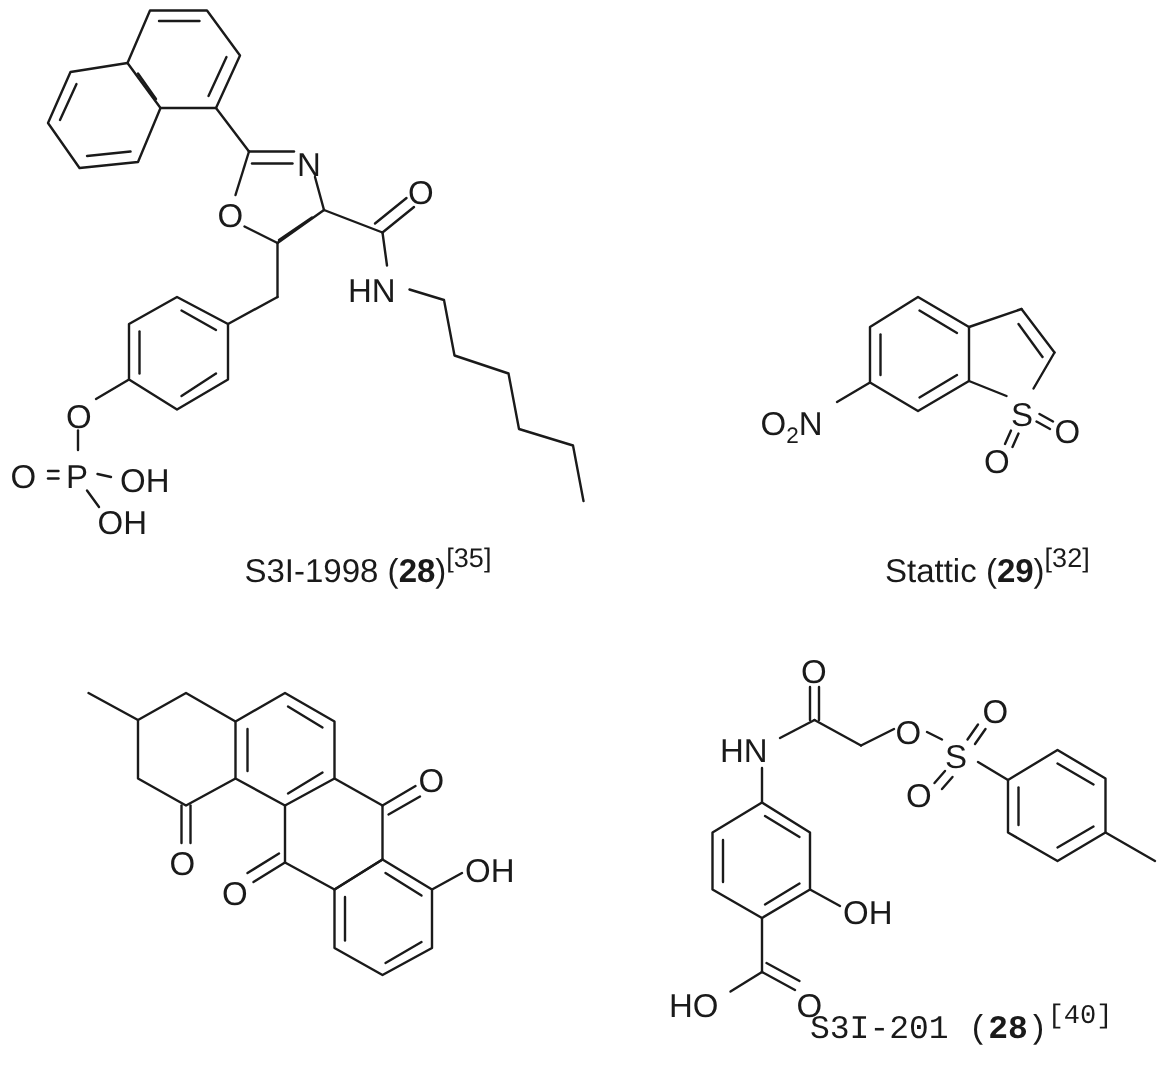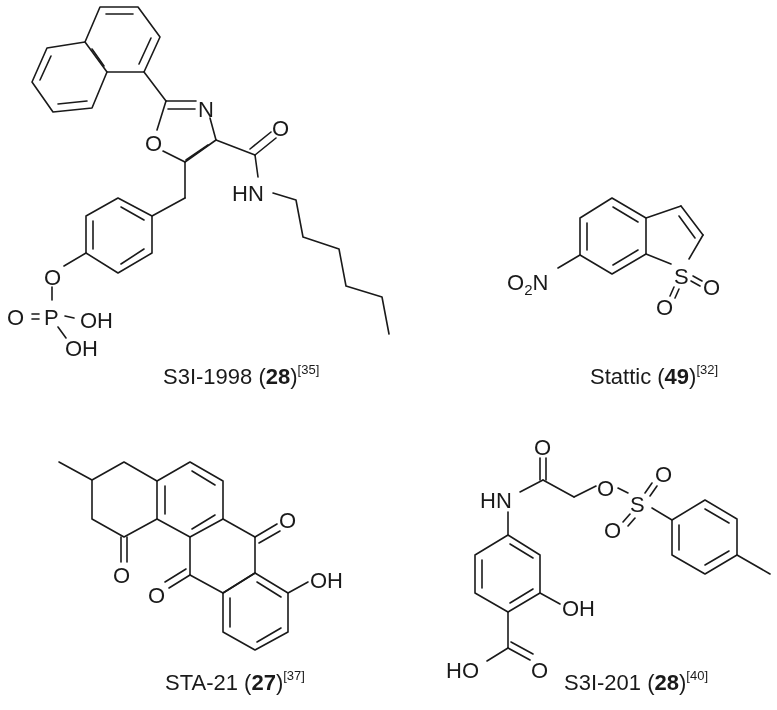--- a/index.html
+++ b/index.html
@@ -3,21 +3,21 @@
 <meta charset="utf-8">
 <style>
   html,body{margin:0;padding:0;background:#ffffff;}
   #root{position:relative;width:777px;height:710px;overflow:hidden;background:#fff;font-family:"Liberation Sans",sans-serif;color:#1a1a1a;}
   svg{position:absolute;left:0;top:0;}
   .bond{stroke:#1a1a1a;stroke-width:1.6;fill:none;stroke-linecap:round;stroke-linejoin:round;}
   .atom{font-family:"Liberation Sans",sans-serif;font-size:22px;fill:#1a1a1a;}
   .atom-sub{font-size:15px;}
   .label{position:absolute;font-size:22px;white-space:nowrap;color:#1a1a1a;}
   .label b{font-weight:bold;}
-  .label sup{font-size:13px;vertical-align:super;position:relative;top:-2px;}
+  .label sup{font-size:18px;vertical-align:super;position:relative;top:-2px;}
 </style>
 </head>
 <body>
 
 <div id="root">
 <svg width="777" height="710" viewBox="0 0 777 710">
 
   <g>
 
     <polygon class="bond" points="100,7 138,7 160,37 144,72 107,72 85,42"></polygon>
@@ -180,23 +180,19 @@
     <text class="atom" x="531" y="678">O</text>
   </g>
 </svg>
 
 <div class="label" style="left:163px;top:364px;">
   <span>S3I-1998</span>
   (<b>28</b>)<sup>[35]</sup>
 </div>
 <div class="label" style="left:590px;top:364px;">
   <span>Stattic</span>
-  (<b>49</b>)<sup>[32]</sup>
+  (<b>29</b>)<sup>[32]</sup>
 </div>
-<div class="label" style="left:165px;top:670px;">
-  <span>STA-21</span>
-  (<b>27</b>)<sup>[37]</sup>
-</div>
-<div class="label" style="left:564px;top:670px;">
+<div class="label" style="left:540px;top:670px;font-family:Liberation Mono, monospace;">
   <span>S3I-201</span>
   (<b>28</b>)<sup>[40]</sup>
 </div>
 </div>
 
 </body></html>

